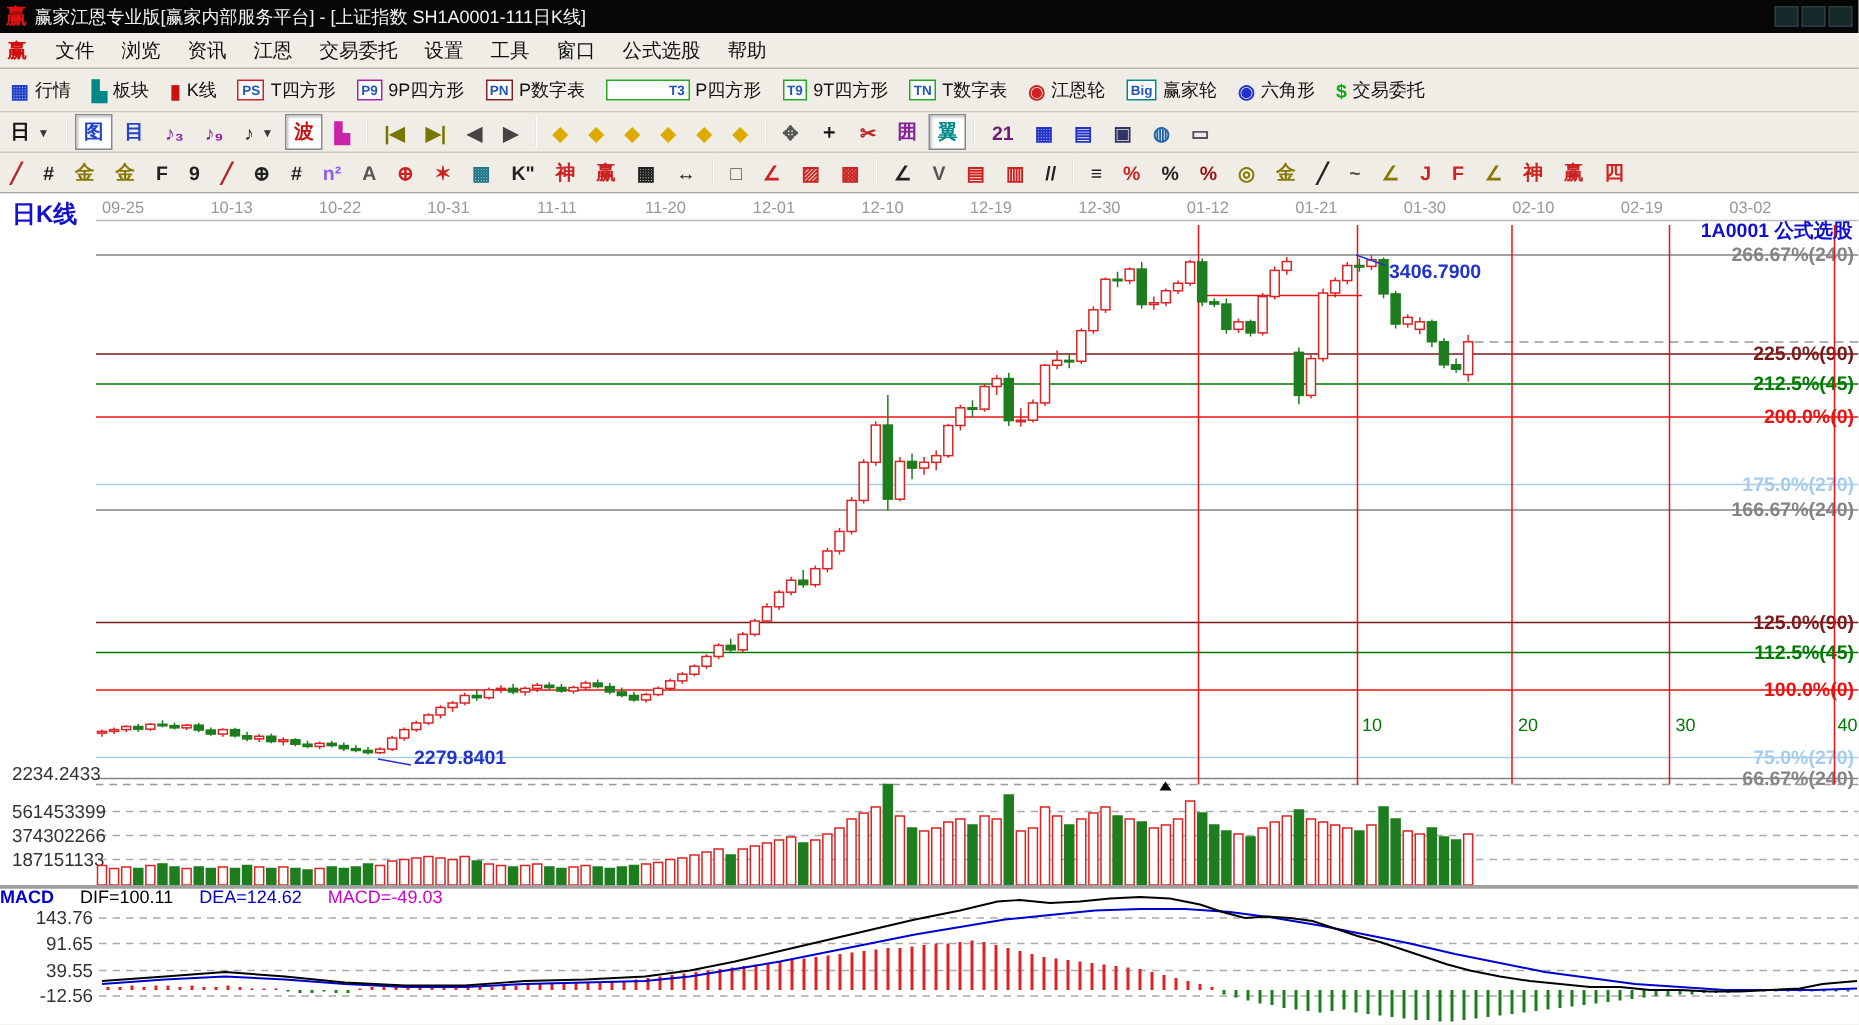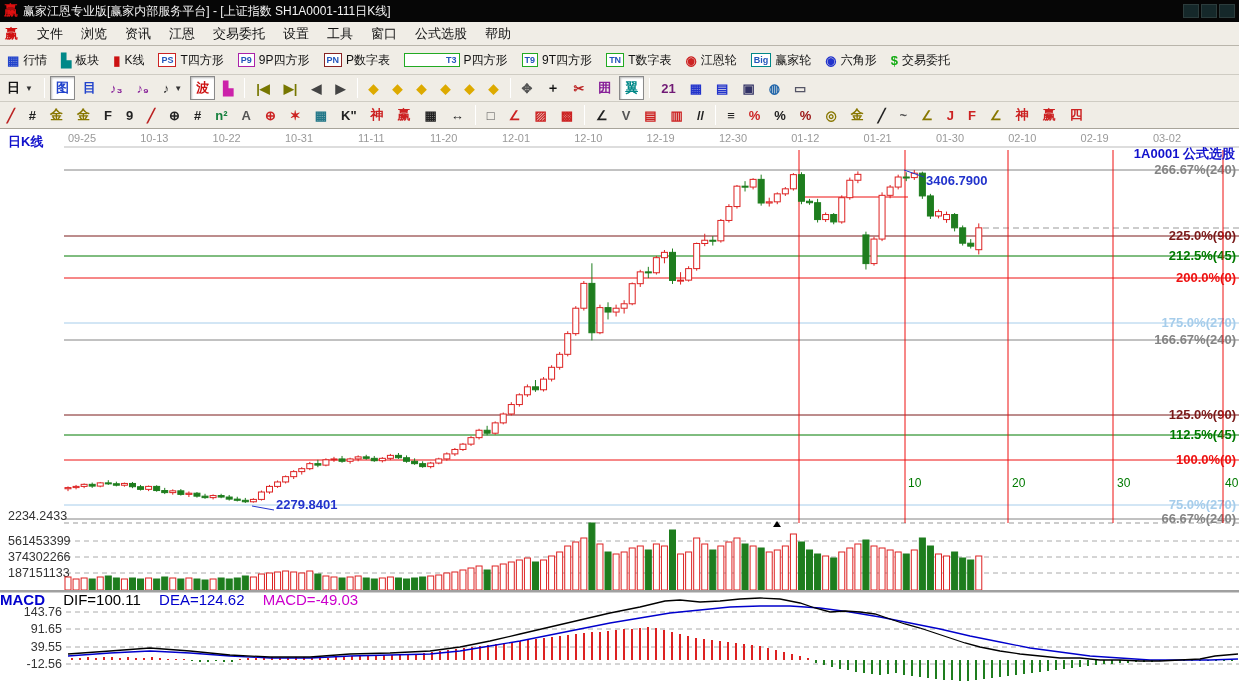--- a/index.html
+++ b/index.html
@@ -24,23 +24,23 @@
   #tb3 { top:102px; height:27px; border-bottom:1px solid #a8a49a; }
   .tbtn { display:flex; align-items:center; gap:4px; padding:2px 5px; font-size:12px; color:#111;
     border:1px solid transparent; margin:0 1px; white-space:nowrap; }
   .tbtn.sel { border:1px solid #8a8a8a; background:#fff; box-shadow:inset 1px 1px 2px #bbb; }
   .tbtn .glyph { font-size:13px; font-weight:bold; }
   .badge { font-size:9px; font-weight:bold; border:1px solid; padding:0 2px; line-height:12px; color:#2255bb; background:#fff; }
   .vsep { width:1px; height:20px; background:#a9a59b; border-right:1px solid #fff; margin:0 4px; }
   .drop { font-size:8px; color:#333; margin-left:1px; }
   
   #chartwrap { position:absolute; top:129px; left:0; width:1239px; height:554px; background:#ffffff; }
-  #macdrow { position:absolute; left:0; top:462px; width:700px; height:14px; font-size:15px; }
+  #macdrow { position:absolute; left:0; top:462px; width:700px; height:14px; font-size:12px; }
   #macdrow span { margin-right:14px; }
-  #kperiod { position:absolute; left:8px; top:4px; font-size:13px; font-weight:bold; color:#1111cc; }
+  #kperiod { position:absolute; left:8px; top:4px; font-size:16px; font-weight:bold; color:#1111cc; }
   #symbol { position:absolute; right:4px; top:16px; font-size:13px; font-weight:bold; color:#1111cc; }
   svg text { font-family:"Liberation Sans", sans-serif; }
 </style>
 </head>
 <body>
 
 <div id="titlebar">
   <span class="logo">赢</span>
   <span class="ttl">赢家江恩专业版[赢家内部服务平台] - [上证指数  SH1A0001-111日K线]</span>
   <span class="wctl">
@@ -236,21 +236,21 @@
     <span class="tbtn">
       <span class="glyph" style="color: rgb(187, 34, 34);">╱</span>
     </span>
     <span class="tbtn">
       <span class="glyph" style="color: rgb(34, 34, 34);">⊕</span>
     </span>
     <span class="tbtn">
       <span class="glyph" style="color: rgb(34, 34, 34);">#</span>
     </span>
     <span class="tbtn">
-      <span class="glyph" style="color: #15803d;">n²</span>
+      <span class="glyph" style="color: #8b5cf6;">n²</span>
     </span>
     <span class="tbtn">
       <span class="glyph" style="color: rgb(85, 85, 85);">A</span>
     </span>
     <span class="tbtn">
       <span class="glyph" style="color: rgb(204, 34, 34);">⊕</span>
     </span>
     <span class="tbtn">
       <span class="glyph" style="color: rgb(204, 34, 34);">✶</span>
     </span>

